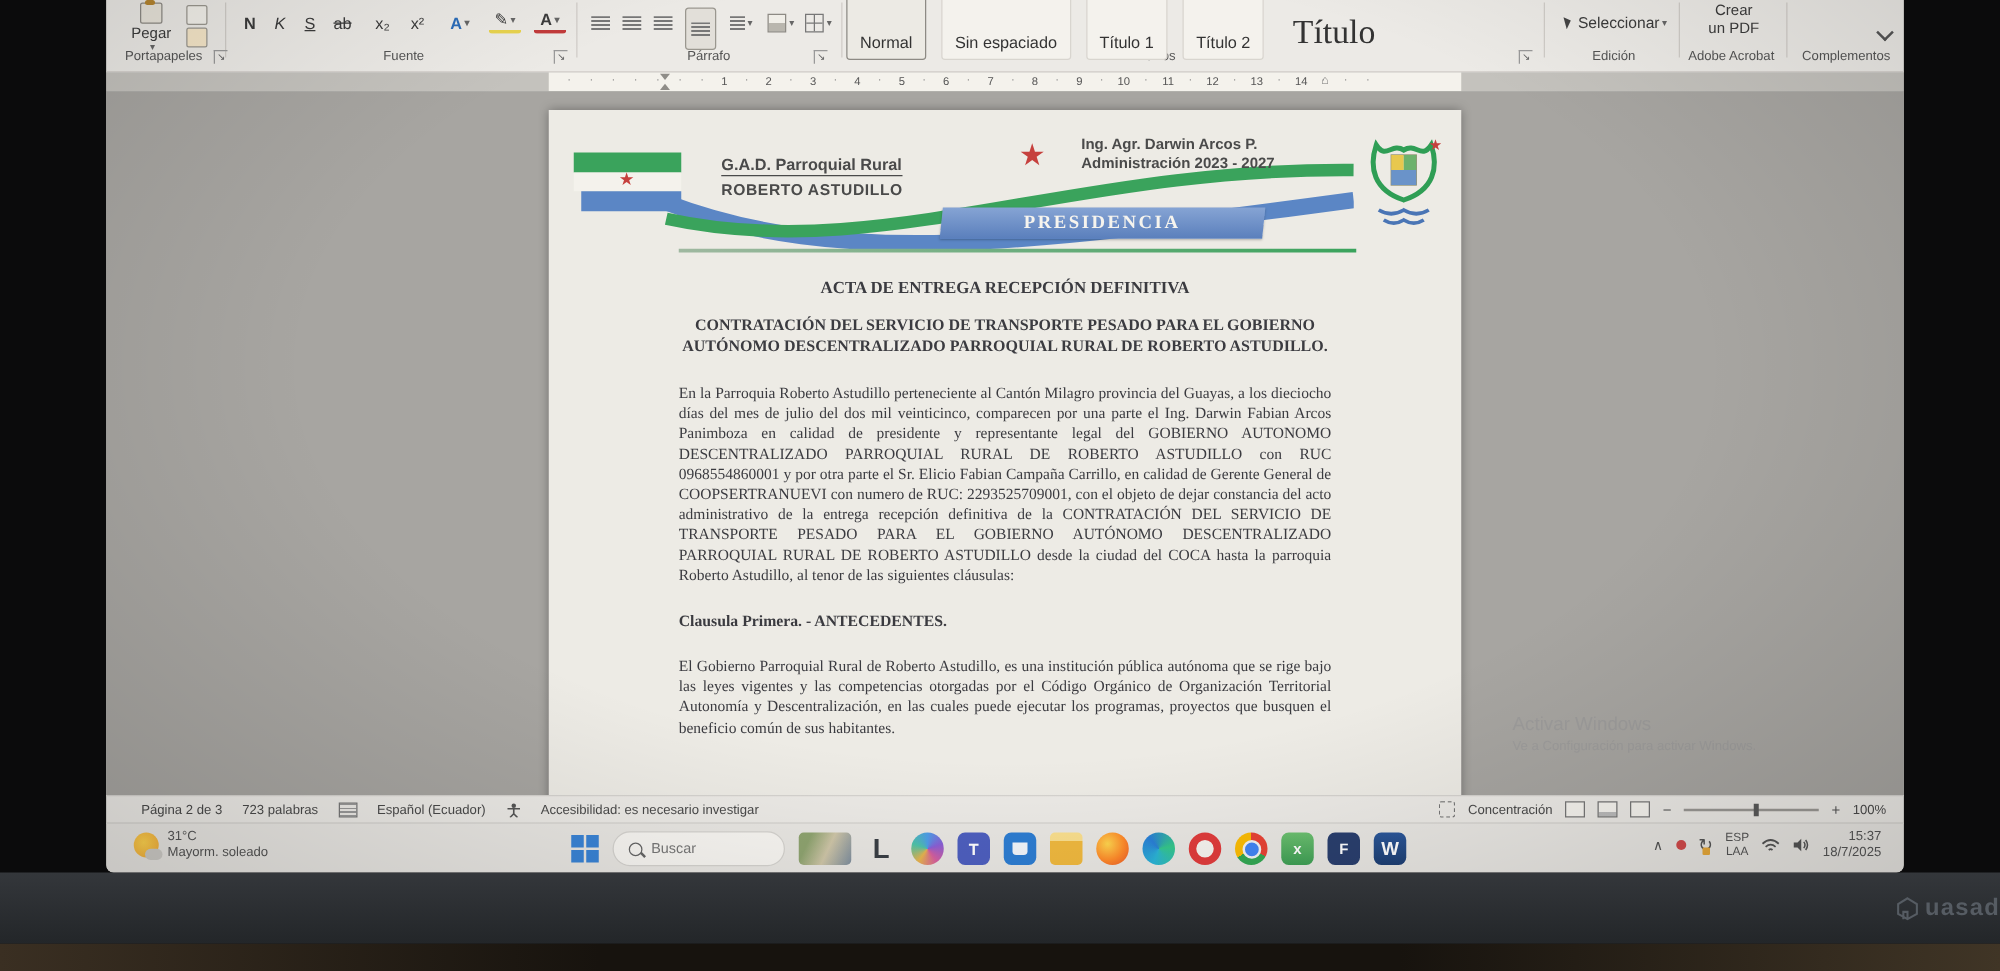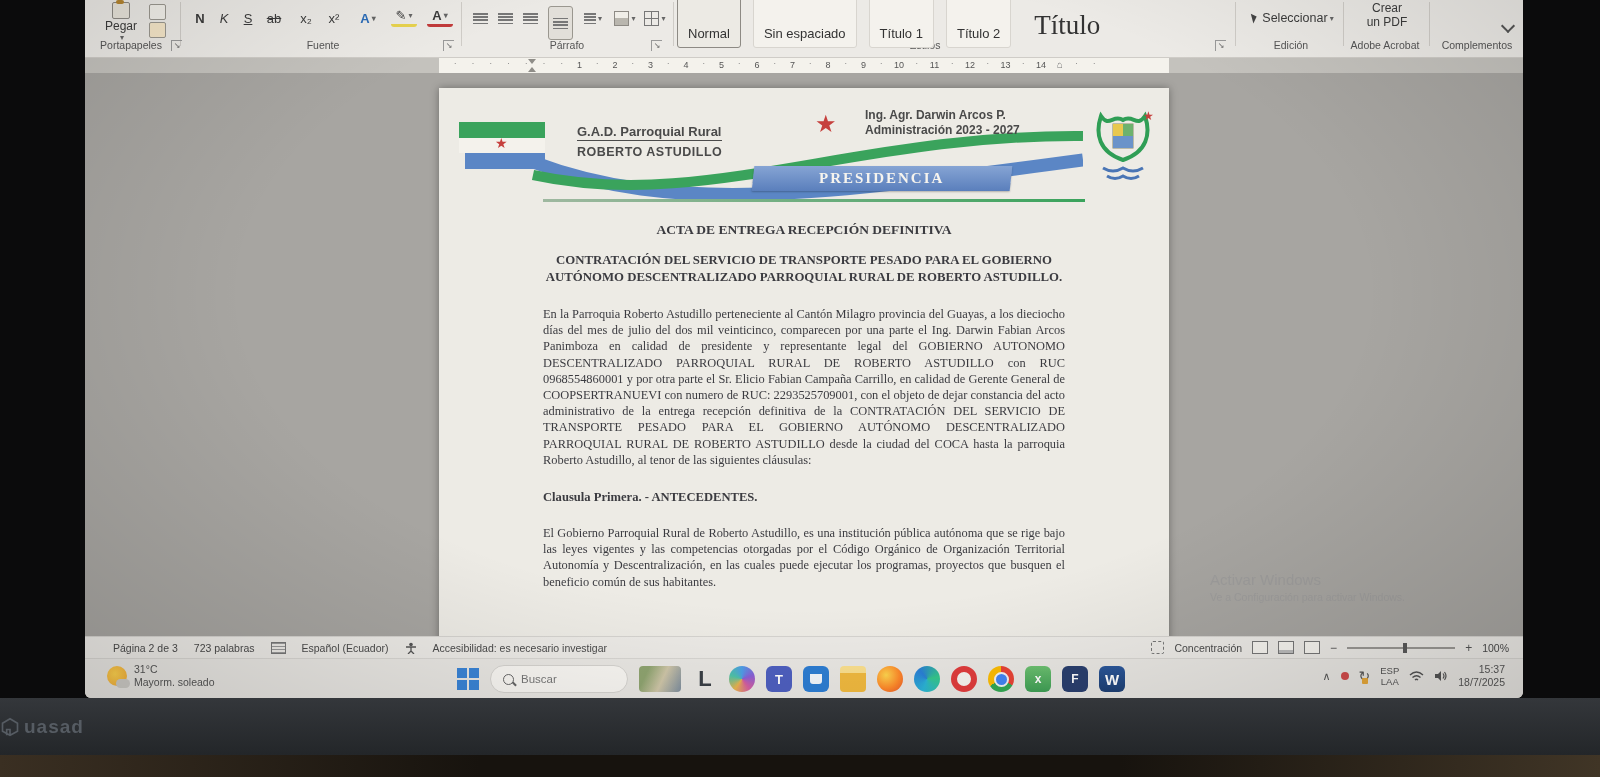--- a/index.html
+++ b/index.html
@@ -124,21 +124,21 @@
   .app-f-app{background:#2a3f6e;} .app-f-app .glyph{font-size:12px;}
   .app-word{background:linear-gradient(#2b579a,#1e3f73);}
   .tray{position:absolute;right:18px;top:4px;display:flex;align-items:center;gap:10px;color:#555;}
   .tray .up{font-size:11px;color:#555;}
   .reddot{width:8px;height:8px;border-radius:50%;background:#d24b4b;}
   .sync{font-size:14px;color:#555;position:relative;}
   .sync::after{content:"";position:absolute;left:3px;bottom:0px;width:6px;height:6px;background:#e8a93a;border-radius:1px;}
   .lang{font-size:9.5px;line-height:11px;text-align:center;color:#555;}
   .clock{font-size:10.5px;line-height:13px;text-align:right;color:#555;}
   
-  .bezel{position:absolute;left:0;top:698px;width:1600px;height:57px;background:linear-gradient(#34373b,#232629);display:flex;align-items:center;justify-content:flex-start;}
+  .bezel{position:absolute;left:0;top:698px;width:1600px;height:57px;background:linear-gradient(#34373b,#232629);display:flex;align-items:center;justify-content:flex-end;}
   .brand{display:flex;align-items:center;gap:4px;color:#565c63;}
   .hex{width:20px;height:20px;}
   .brandtxt{font-size:19px;font-weight:bold;letter-spacing:1px;font-family:"Liberation Sans",sans-serif;}
   .desk{position:absolute;left:0;top:755px;width:1600px;height:22px;background:linear-gradient(90deg,#3a2f22,#17130e 30%,#17130e 70%,#403526);}
 </style>
 </head>
 <body>
 
 <div class="photo">
   <div class="screen">

